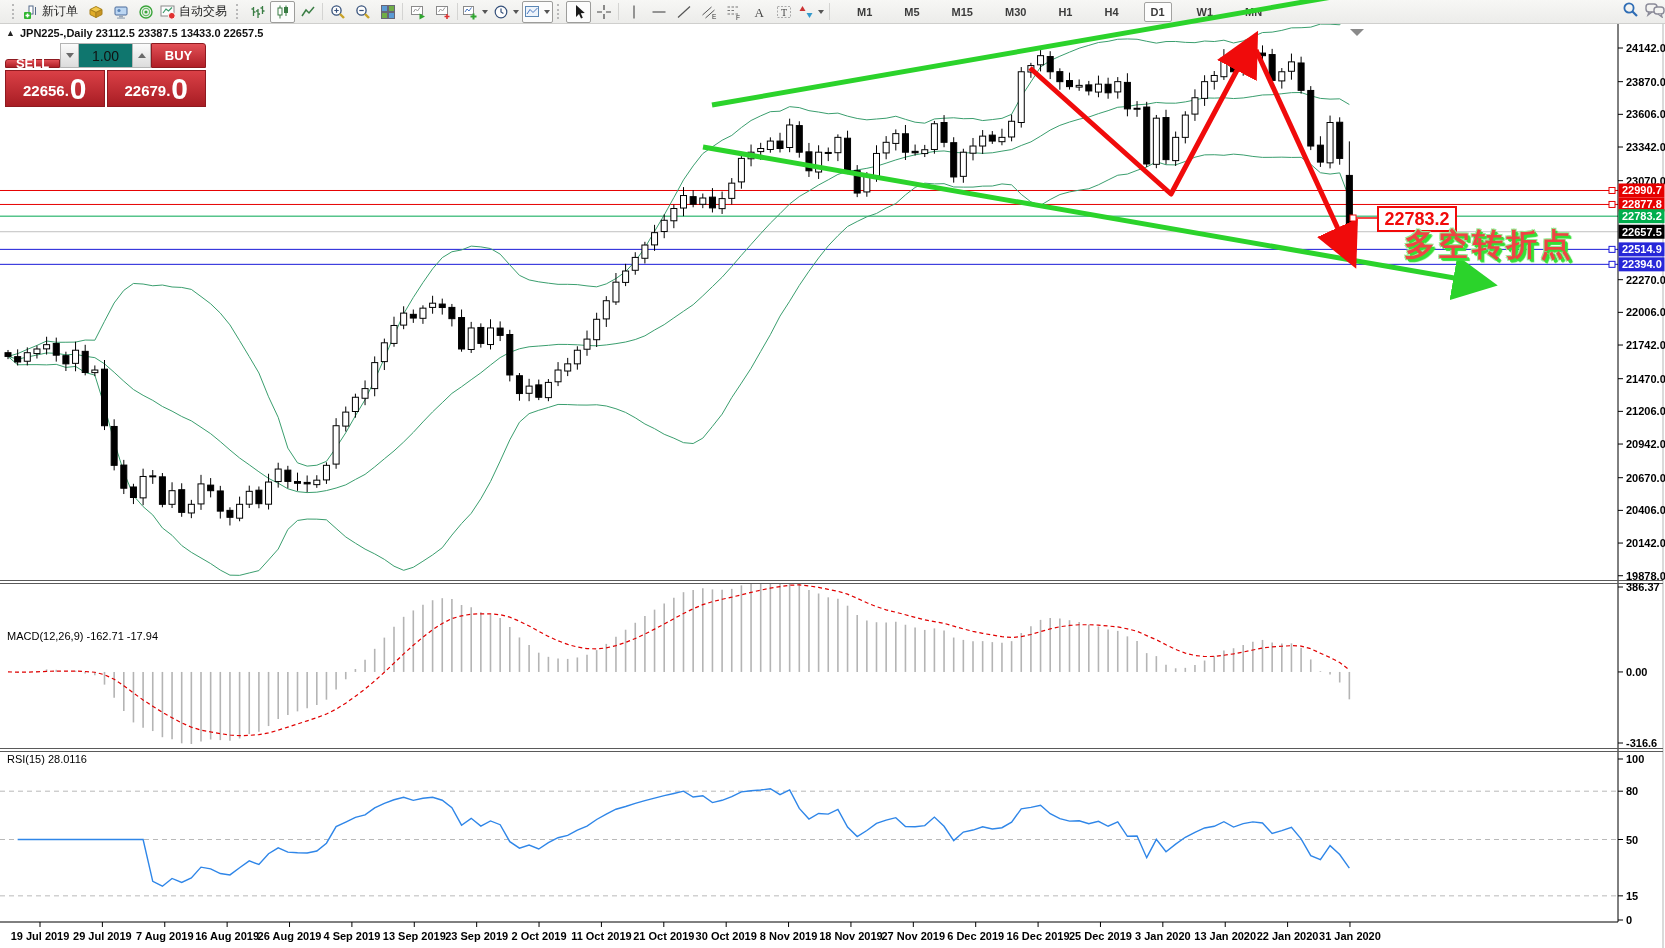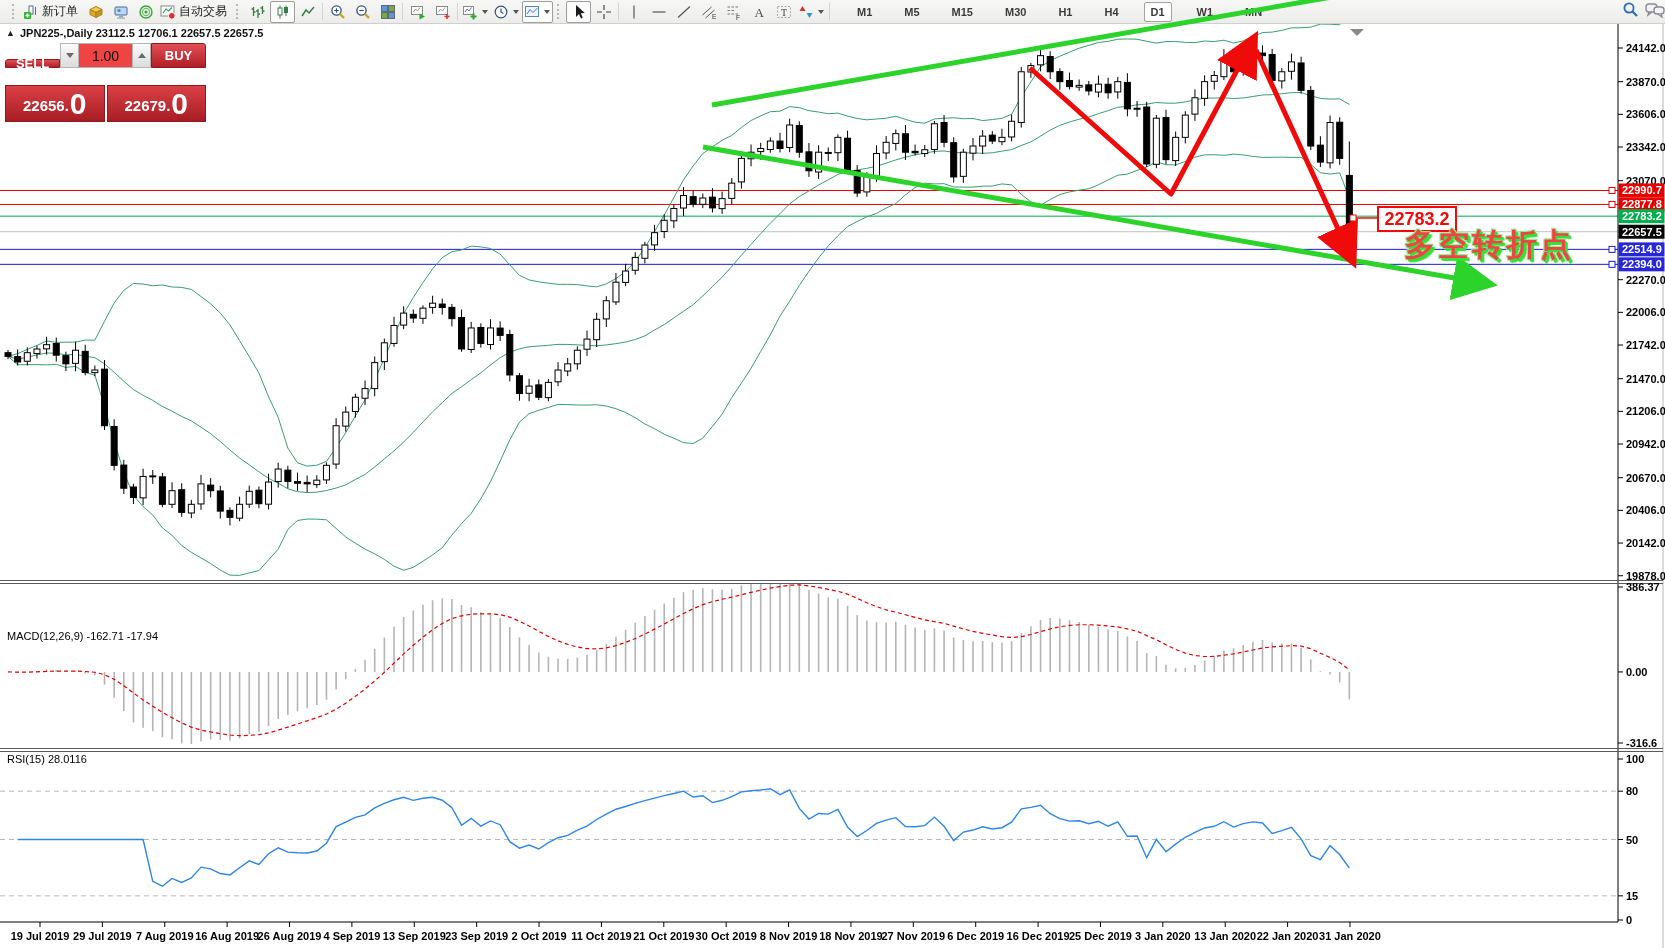--- a/index.html
+++ b/index.html
@@ -48,24 +48,24 @@
   }
   #oc-sell{border-radius:3px 0 0 0;margin-top:16px;}
   #oc-buy{border-radius:0 3px 0 0;}
   .oc-spin{
     width:17px;background:linear-gradient(#fbfbfb,#dcdcdc);border:1px solid #b4b4b4;
     display:flex;align-items:center;justify-content:center;
   }
   .tri-up{width:0;height:0;border-left:4px solid transparent;border-right:4px solid transparent;border-bottom:5px solid #6a6a6a;}
   .tri-dn{width:0;height:0;border-left:4px solid transparent;border-right:4px solid transparent;border-top:5px solid #6a6a6a;}
   #oc-vol{
-    flex:1;background:#ef4444;border-top:1px solid #b4b4b4;border-bottom:1px solid #b4b4b4;
+    flex:1;background:#0f766e;border-top:1px solid #b4b4b4;border-bottom:1px solid #b4b4b4;
     display:flex;align-items:center;justify-content:center;font-size:14px;color:#111;
   }
-  #oc-prices{display:flex;margin-top:17px;gap:2px;height:37px;}
+  #oc-prices{display:flex;margin-top:2px;gap:2px;height:37px;}
   .oc-price{
     flex:1;background:linear-gradient(#da4046,#a81d24);border:1px solid #8e1a20;color:#fff;
     display:flex;align-items:flex-end;justify-content:center;padding-bottom:2px;
   }
   .p-small{font-size:15px;font-weight:700;line-height:26px;}
   .p-big{font-size:30px;font-weight:700;line-height:30px;margin-left:1px;}
   
   .pane-label{position:absolute;left:7px;font-size:11px;color:#000;z-index:30;}
   
   #callout{
@@ -923,21 +923,21 @@
       <line x1="1287.6000000000001" y1="899" x2="1287.6000000000001" y2="904" stroke="#000"></line>
       <text x="1287.6000000000001" y="917" font-size="11" font-weight="700" fill="#000" text-anchor="middle">22 Jan 2020</text>
       <line x1="1349.98" y1="899" x2="1349.98" y2="904" stroke="#000"></line>
       <text x="1349.98" y="917" font-size="11" font-weight="700" fill="#000" text-anchor="middle">31 Jan 2020</text>
     </g>
     <polygon points="1350,6 1364,6 1357,13" fill="#8a8a8a"></polygon>
   </svg>
 
 <div id="chart-title">
   <span id="panel-collapse">▲</span>
-  <span>JPN225-,Daily  23112.5 12706.1 22657.5 22657.5</span>
+  <span>JPN225-,Daily  23112.5 23387.5 13433.0 22657.5</span>
 </div>
 
 <div id="one-click">
   <div id="oc-top">
     <div id="oc-sell" class="oc-btn">SELL</div>
     <div class="oc-spin">
         <span class="tri-dn"></span>
       </div>
     <div id="oc-vol">1.00</div>
     <div class="oc-spin">

